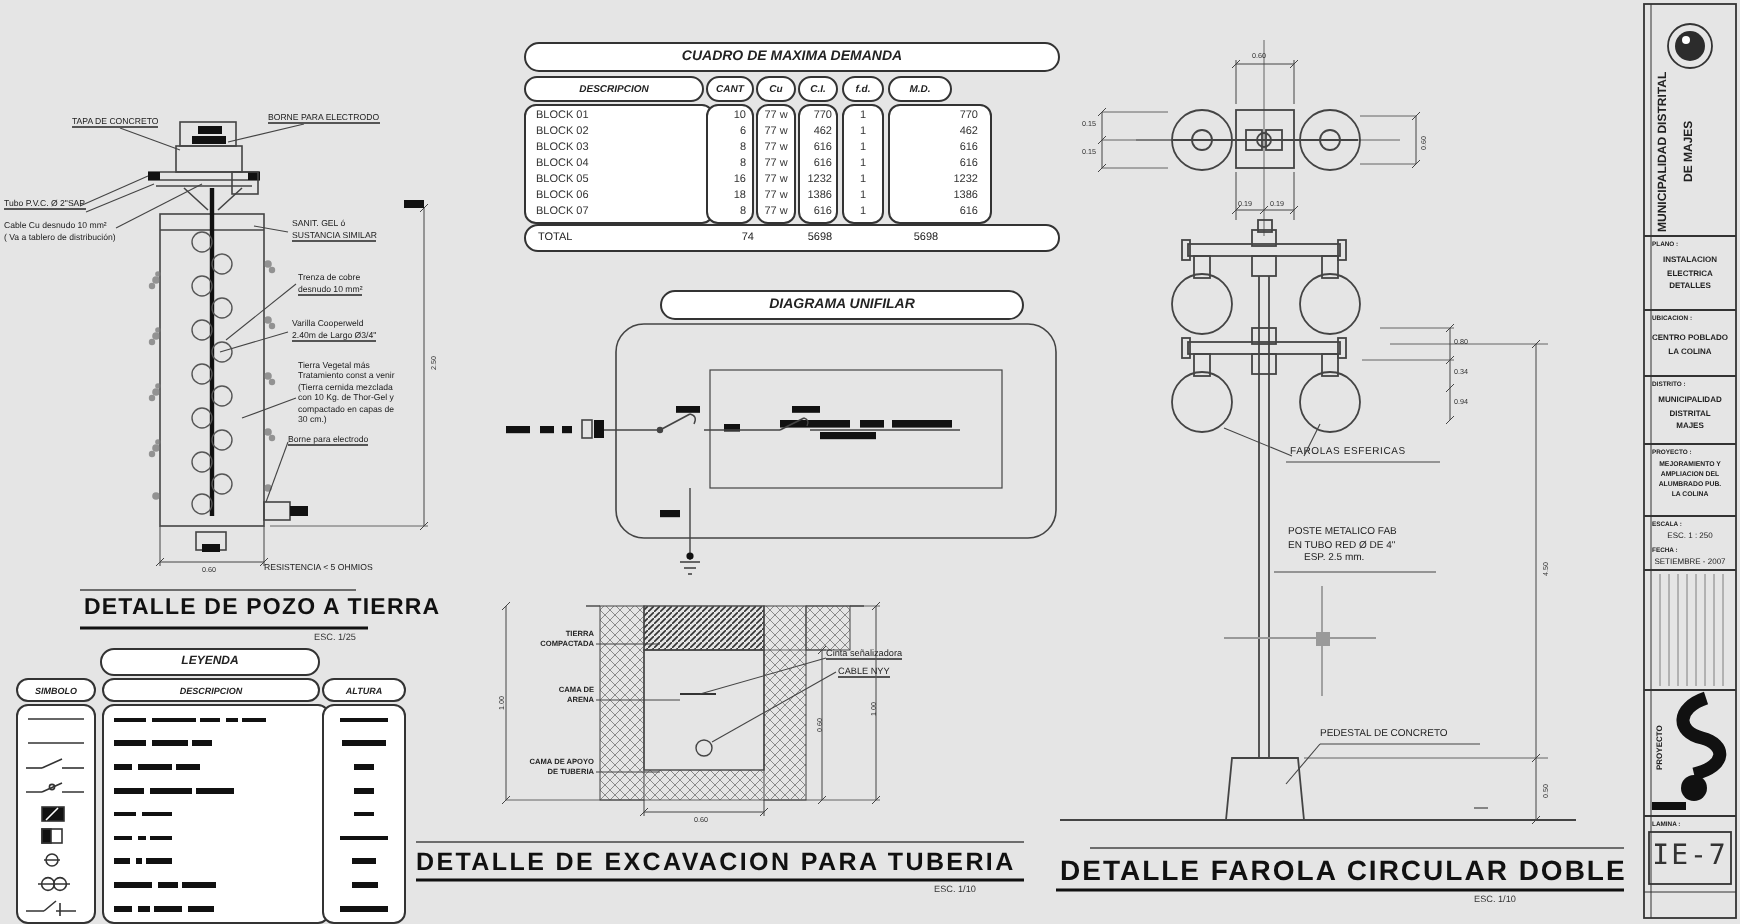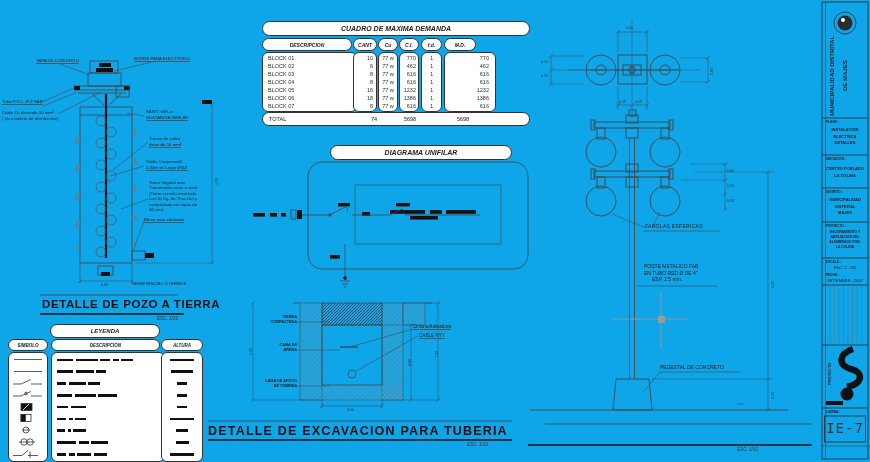--- a/index.html
+++ b/index.html
@@ -1,16 +1,16 @@
 <!DOCTYPE html>
 <html><head>
 <meta charset="utf-8">
 <style>
   html,body{margin:0;padding:0;background:#fff;}
-  #sheet{position:relative;width:870px;height:462px;background:#0ea5e9;overflow:hidden;
+  #sheet{position:relative;width:870px;height:462px;background:#e5e5e5;overflow:hidden;
          font-family:"Liberation Sans",sans-serif;color:#222;}
   #bg{position:absolute;left:0;top:0;}
   .lbl{position:absolute;font-size:4.3px;line-height:5px;color:#222;white-space:nowrap;}
   .lbl.u{border-bottom:.5px solid #555;padding-bottom:.4px;}
   .lbl.b{font-weight:bold;}
   .dim{position:absolute;font-size:3.6px;color:#333;white-space:nowrap;}
   .dimv{transform:rotate(-90deg);transform-origin:left top;}
   .dtitle{position:absolute;font-weight:bold;color:#111;white-space:nowrap;letter-spacing:.6px;}
   .esc{position:absolute;font-size:4.6px;color:#333;white-space:nowrap;}
   .pill{position:absolute;border:1px solid #333;border-radius:8px;background:#fff;
@@ -611,20 +611,21 @@
 <div class="dim" style="left:541px;top:60px">0.15</div>
 <div class="dim" style="left:541px;top:74px">0.15</div>
 <div class="dim dimv" style="left:710px;top:75px">0.60</div>
 <div class="dim" style="left:619px;top:99.5px">0.19</div>
 <div class="dim" style="left:635px;top:99.5px">0.19</div>
 <div class="dim" style="left:727px;top:169px">0.80</div>
 <div class="dim" style="left:727px;top:184px">0.34</div>
 <div class="dim" style="left:727px;top:199px">0.94</div>
 <div class="dim dimv" style="left:771px;top:288px">4.50</div>
 <div class="dim dimv" style="left:771px;top:399px">0.50</div>
+<div class="dtitle" style="left:530px;top:427px;font-size:14px;letter-spacing:1px">DETALLE FAROLA CIRCULAR DOBLE</div>
 <div class="esc" style="left:737px;top:447px">ESC. 1/10</div>
 
 <div class="vtext" style="left:829px;top:34px;width:9px;height:84px;font-size:6px">MUNICIPALIDAD DISTRITAL</div>
 <div class="vtext" style="left:842px;top:34px;width:9px;height:84px;font-size:6px">DE MAJES</div>
 
 <div class="tbh" style="top:119.5px">PLANO :</div>
 <div class="tb" style="top:127px;font-size:4px;font-weight:bold">INSTALACION</div>
 <div class="tb" style="top:133.5px;font-size:4px;font-weight:bold">ELECTRICA</div>
 <div class="tb" style="top:140px;font-size:4px;font-weight:bold">DETALLES</div>
 

